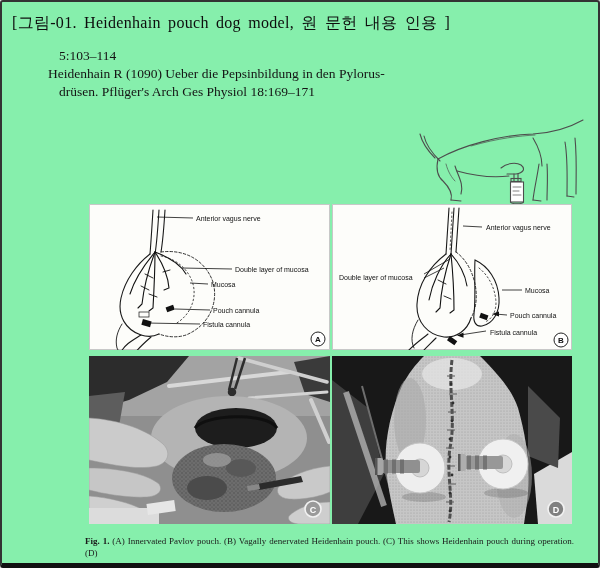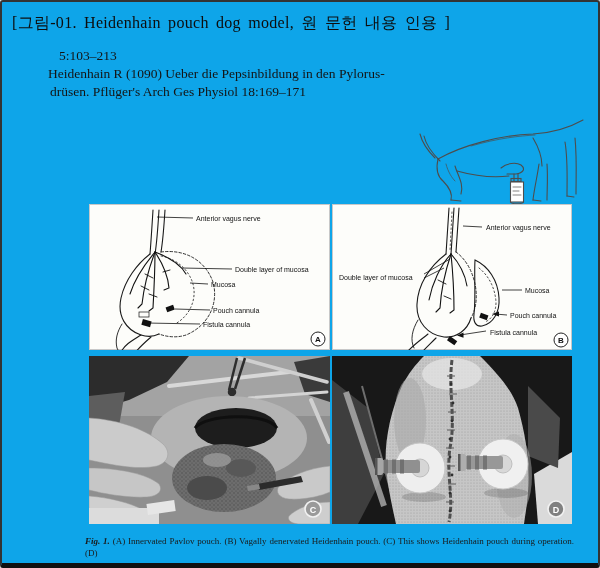--- a/index.html
+++ b/index.html
@@ -1,64 +1,64 @@
 <!DOCTYPE html>
 <html><head>
 <meta charset="utf-8">
 <style>
   html,body{margin:0;padding:0;background:#e8e8e8;}
   .page{
     position:relative;
     width:600px;height:568px;
     box-sizing:border-box;
-    background:#0ea5e9;
+    background:#86efac;
     border:2px solid #333333;
     border-bottom:5px solid #111111;
     border-radius:3px;
     overflow:hidden;
     font-family:"Liberation Serif", serif;
     color:#111111;
   }
   .title{
     position:absolute;left:10px;top:11px;
     font-size:16px;line-height:20px;
     letter-spacing:.3px;word-spacing:3px;
     white-space:nowrap;color:#0d0d0d;
   }
   .citation{
     position:absolute;left:46px;top:45px;
     font-size:13.5px;line-height:18px;color:#141414;
   }
   .cit-1{margin-left:11px;}
-  .cit-3{margin-left:2px;}
+  .cit-3{margin-left:11px;}
   .dog-sketch{position:absolute;left:413px;top:106px;}
   .figure{
     position:absolute;left:87px;top:202px;width:483px;
     display:grid;grid-template-columns:241px 240px;
     column-gap:2px;row-gap:6px;
   }
   .figure svg{display:block;}
   .caption{
     position:absolute;left:83px;top:533px;width:489px;
     font-size:9px;line-height:12px;color:#1a1a1a;
   }
   .cap-line1{text-align:justify;text-align-last:justify;}
   .cap-line2{margin-left:26px;margin-top:1px;word-spacing:2.5px;}
-  .cap-fig{font-weight:bold;font-style:italic;}
+  .cap-fig{font-weight:bold;}
   svg text{font-family:"Liberation Sans", sans-serif;}
 </style>
 </head>
 <body>
 
 <div class="page">
 
   <div class="title">[그림-01. Heidenhain pouch dog model, 원 문헌 내용 인용 ]</div>
 
   <div class="citation">
-    <div class="cit-1">5:103–213</div>
+    <div class="cit-1">5:103–114</div>
     <div class="cit-2">Heidenhain R (1090) Ueber die Pepsinbildung in den Pylorus-</div>
     <div class="cit-3">drüsen. Pflüger's Arch Ges Physiol 18:169–171</div>
   </div>
 
   <svg class="dog-sketch" width="170" height="97" viewBox="0 0 170 97">
     <g fill="none" stroke="#4d4d4d" stroke-width="1.1" stroke-linecap="round">
       <path d="M20,50 C13,43 7,34 5,26"></path>
       <path d="M25,53 C17,45 11,37 9,28"></path>
       <path d="M23,51 C48,37 86,27 118,26 C136,25 152,21 168,12"></path>
       <path d="M56,38 C84,30 104,28 120,27" stroke-width="0.7"></path>

